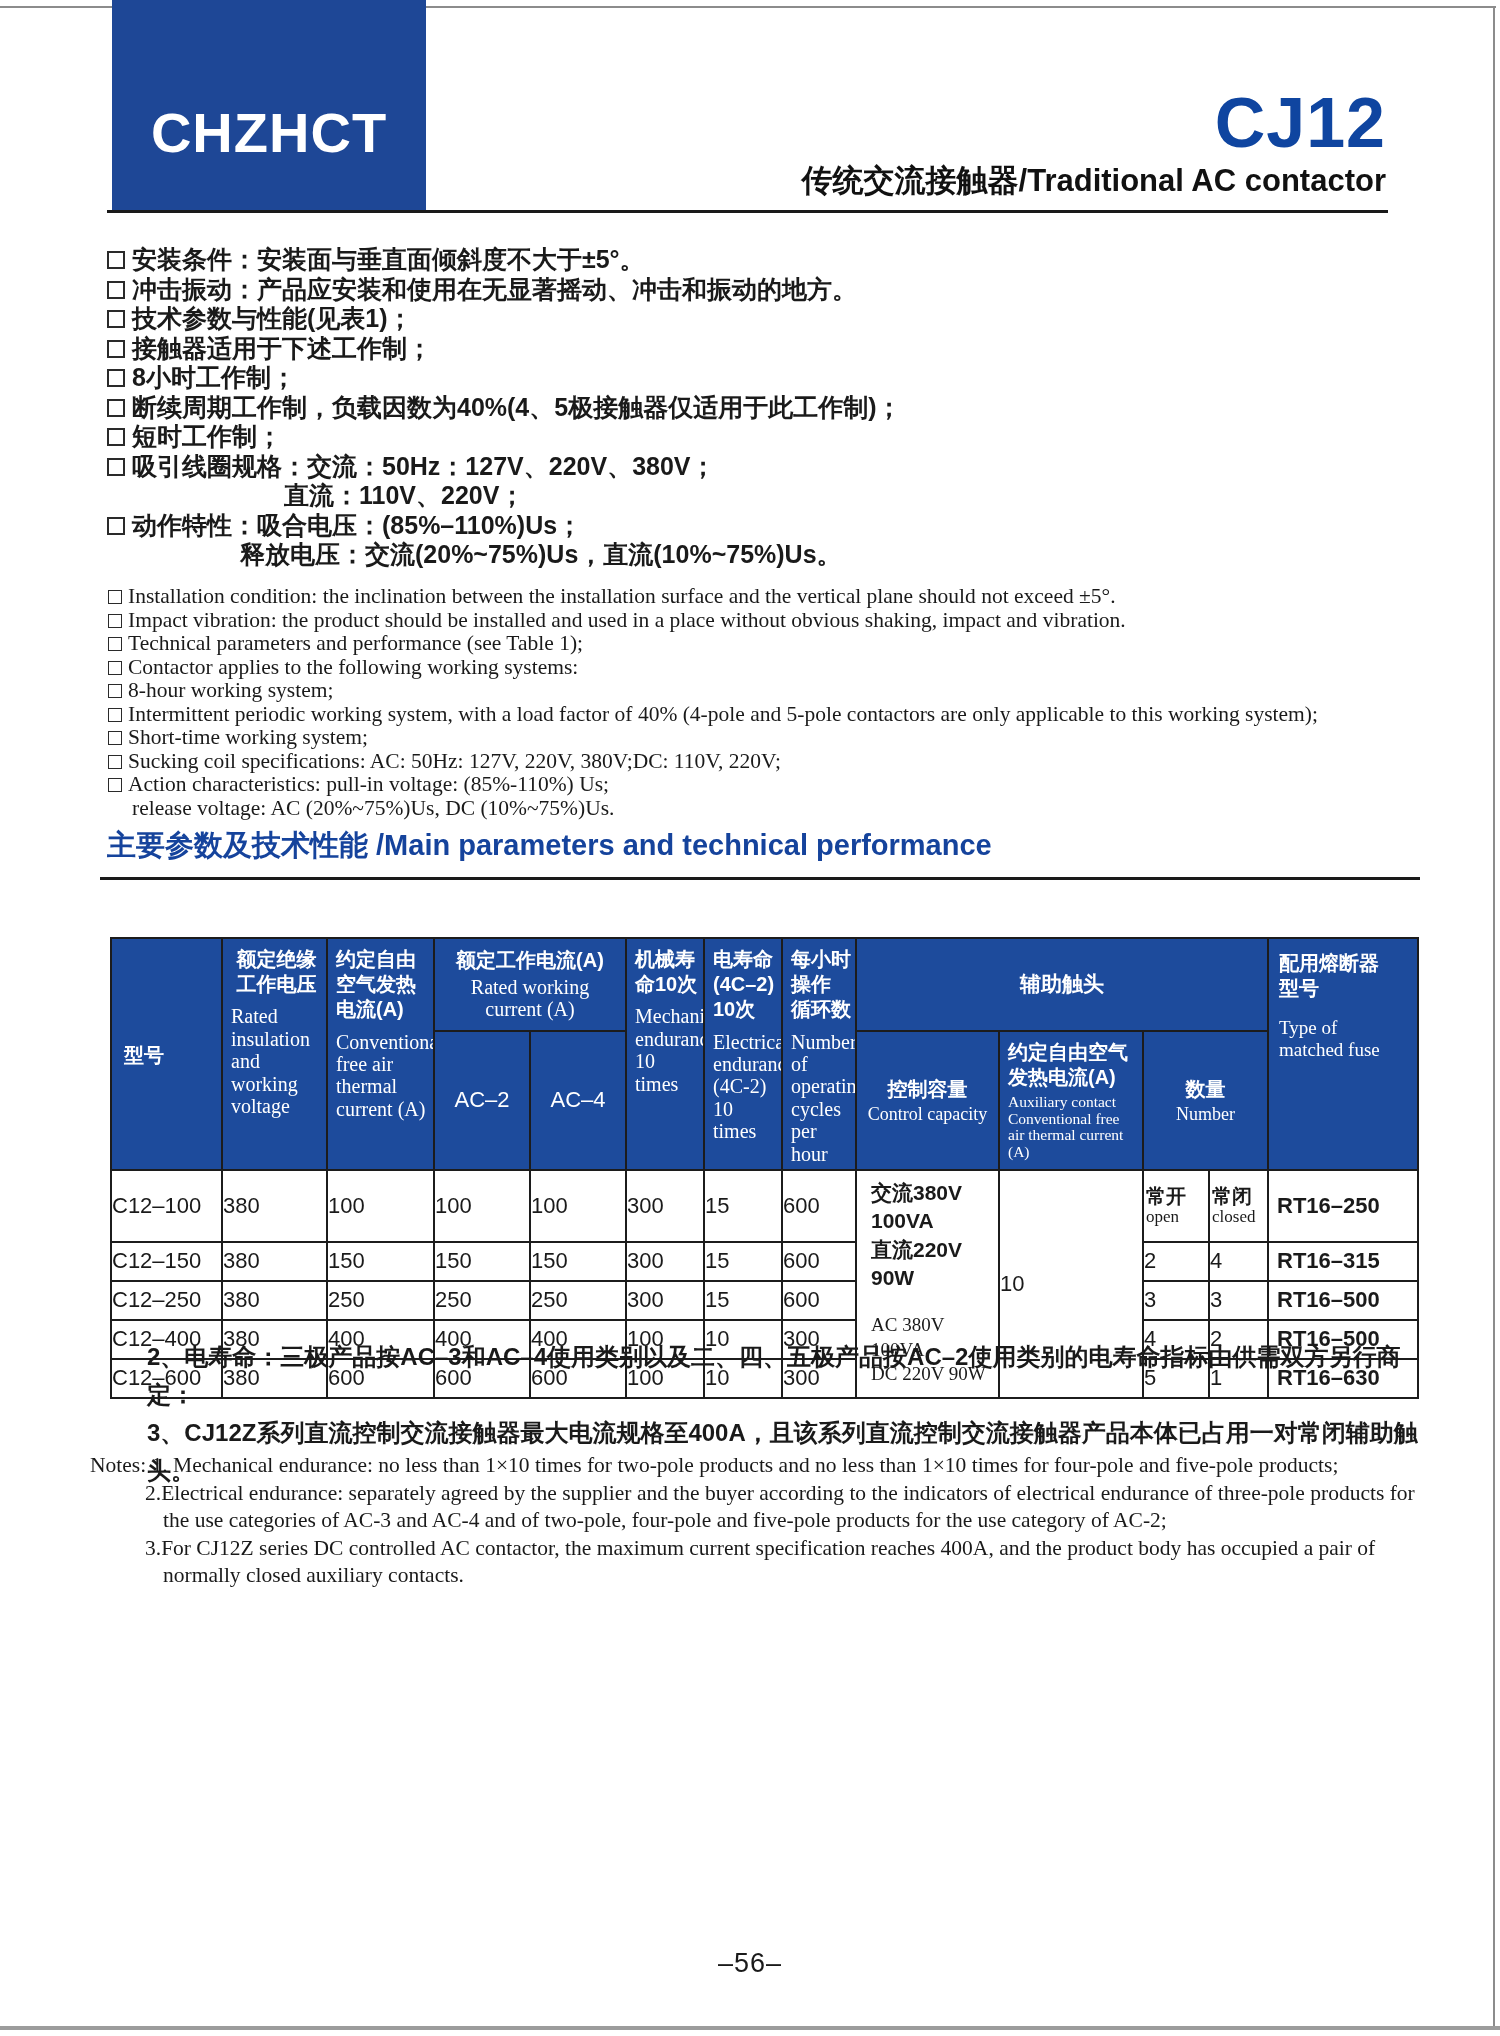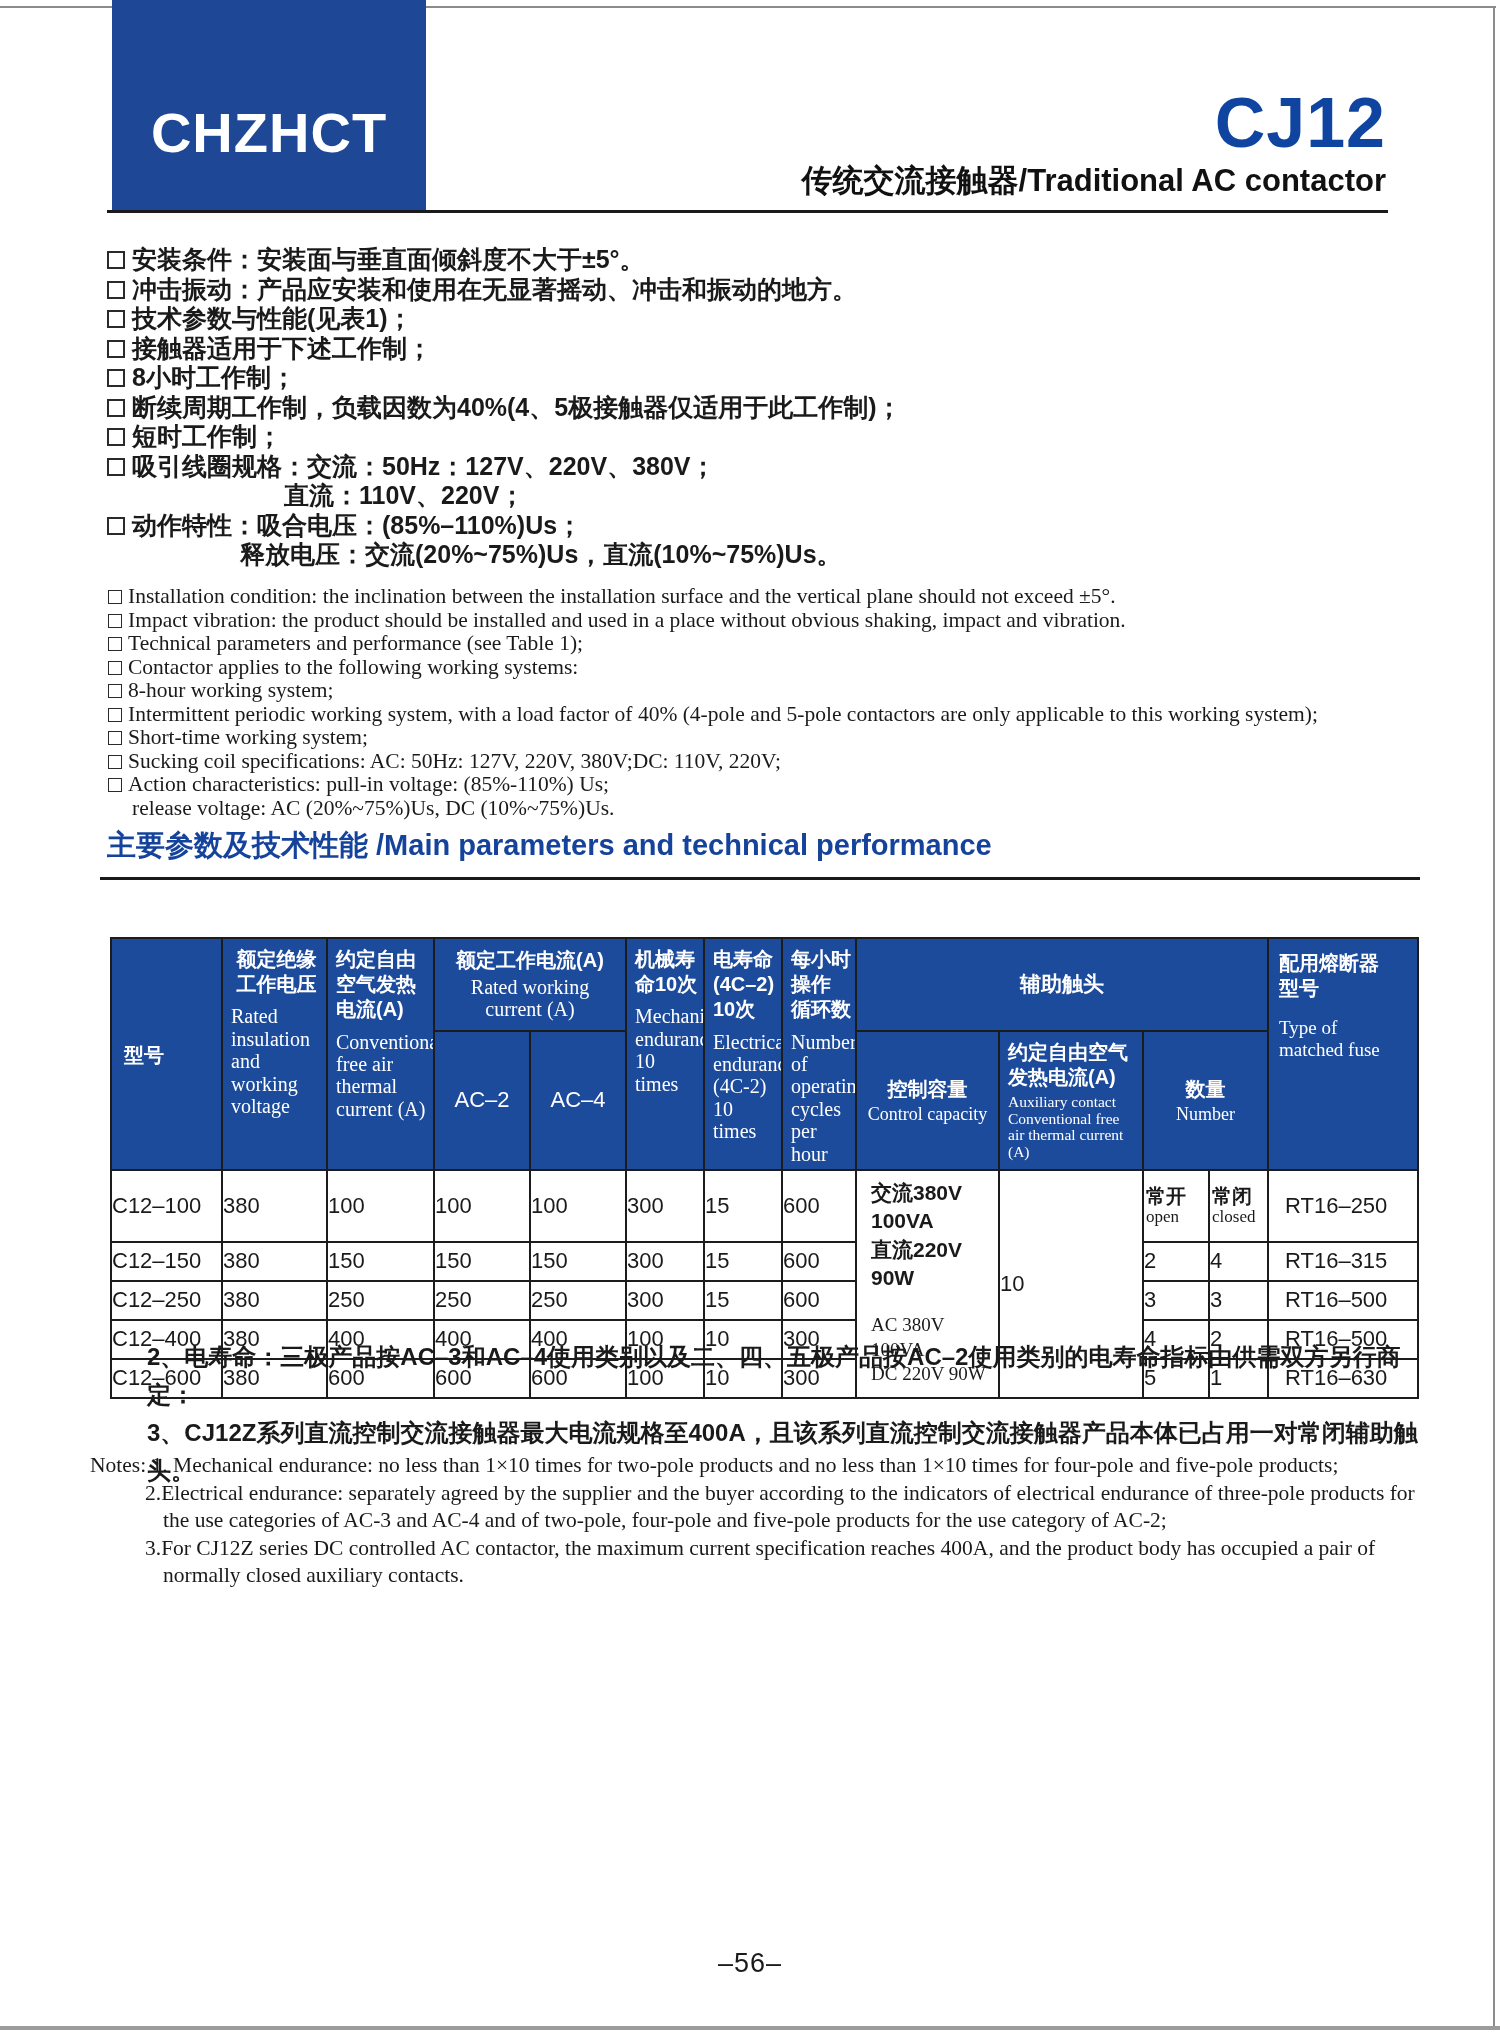--- a/index.html
+++ b/index.html
@@ -62,21 +62,21 @@
   th.c-center{text-align:center;vertical-align:middle;padding:8px;}
   th.c-center .he{margin-top:2px;}
   th.c-ac{text-align:center;vertical-align:middle;font-size:22px;font-weight:500;color:#fff;padding:4px;}
   th.c-fuse{padding-top:12px;padding-left:10px;}
   th.c-fuse .he{margin-top:16px;font-size:19px;}
   th.c-auxcur .he{margin-top:4px;font-size:15.5px;line-height:1.08;}
   tbody td{vertical-align:middle;font-size:22px;background:#fff;}
   tr.r1 td{height:70px;}
   tr.rn td{height:38px;}
   td.c-modelcell{font-size:22px;}
-  td.fuse{text-align:left;padding-left:16px;}
+  td.fuse{text-align:left;padding-left:8px;font-weight:bold;}
   td.control{text-align:left;vertical-align:top;padding:0;}
   .ctrl-wrap{height:226px;display:flex;flex-direction:column;justify-content:space-between;padding:8px 4px 10px 14px;box-sizing:border-box;}
   .ctrl-zh{font-size:21px;font-weight:600;line-height:1.35;white-space:pre-line;}
   .ctrl-en{font-family:"Liberation Serif","DejaVu Serif",serif;font-size:19px;line-height:1.3;white-space:pre-line;}
   td.subhead{padding:2px;}
   .hz2{font-size:20px;font-weight:600;line-height:1.15;}
   .he2{font-family:"Liberation Serif","DejaVu Serif",serif;font-size:17px;line-height:1.1;}
 
   
   .notes-zh{position:absolute;left:107px;top:1338px;font-size:24px;font-weight:600;line-height:38px;width:1340px;}

